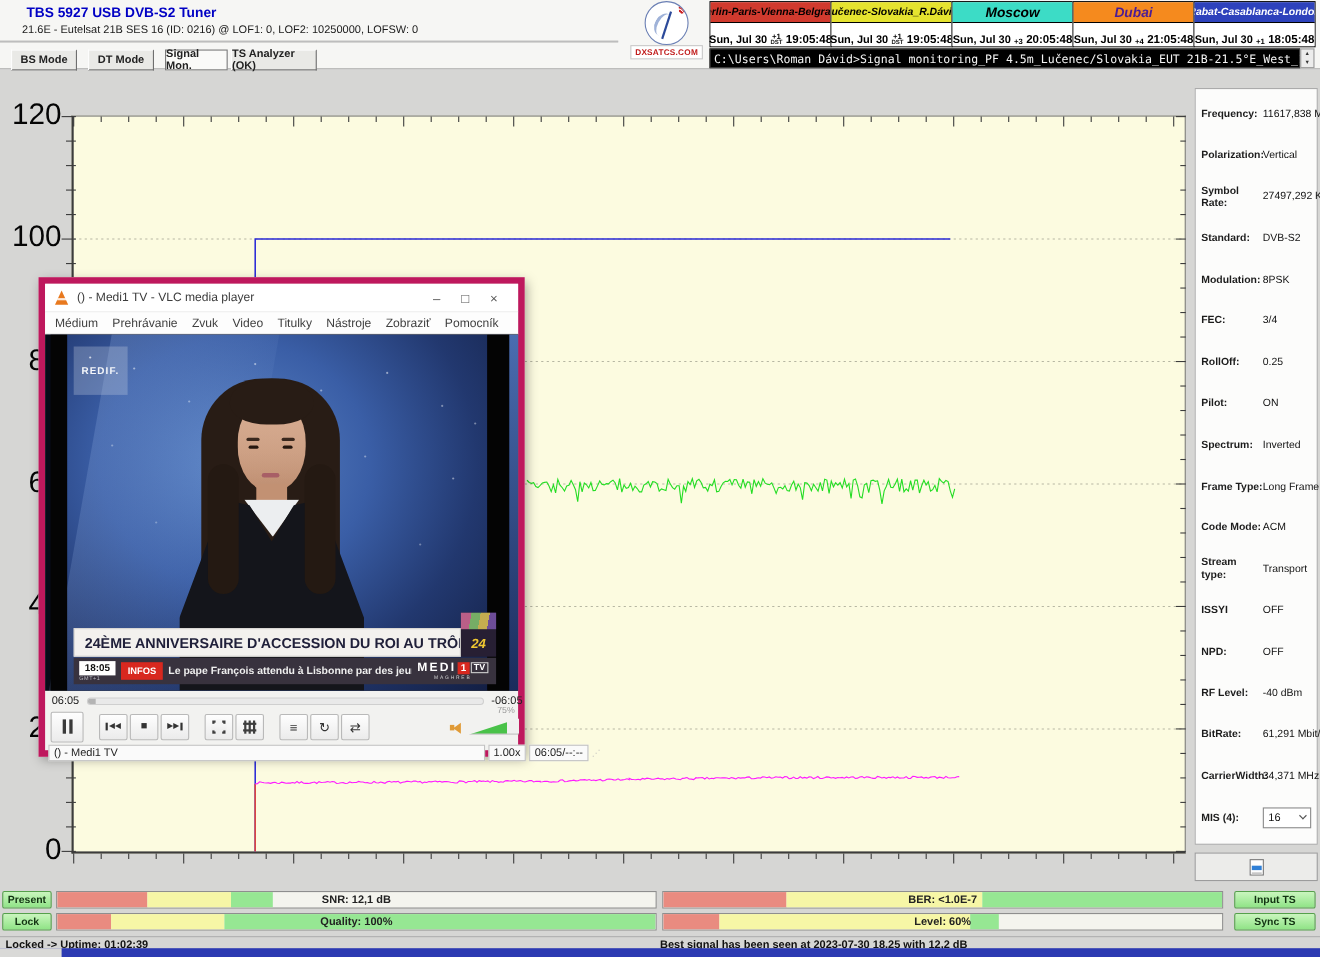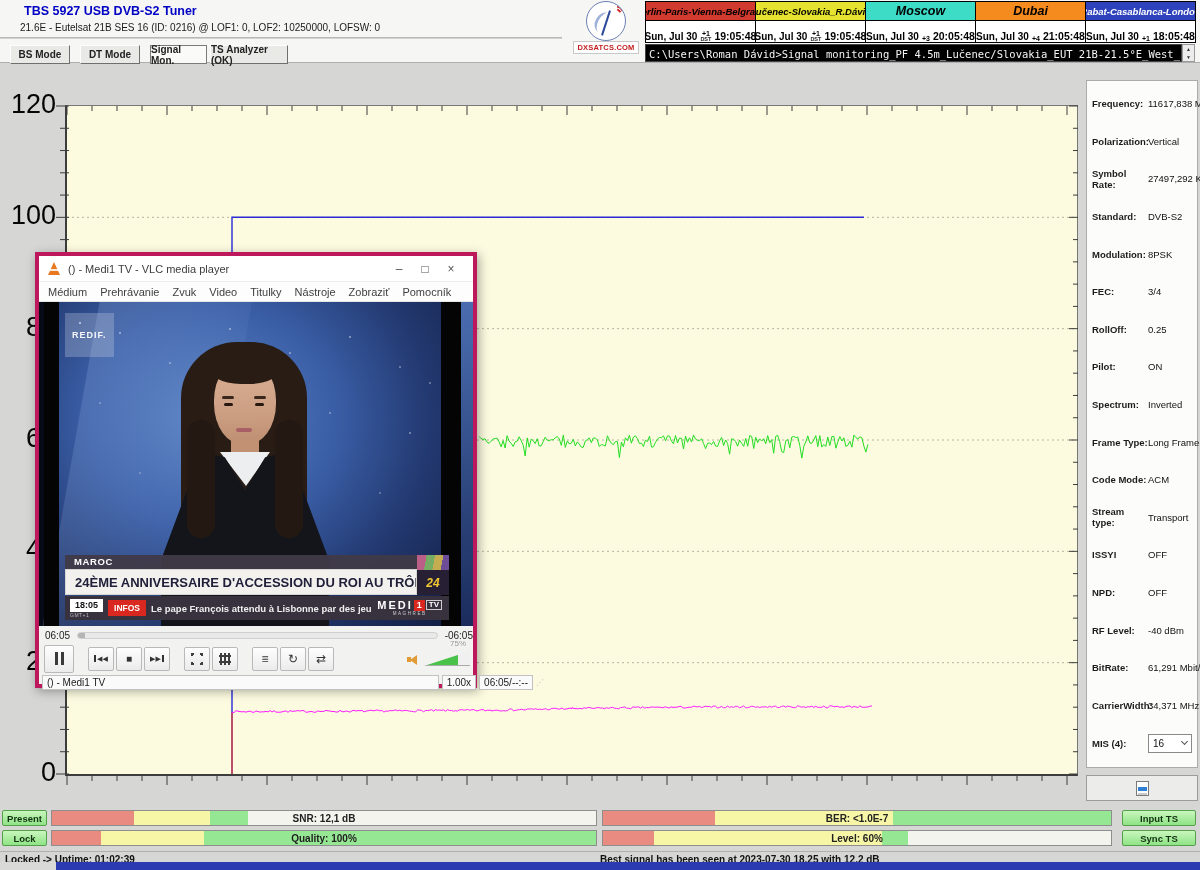--- a/index.html
+++ b/index.html
@@ -61,21 +61,21 @@
 .sb-value{font-size:9.5px;color:#111;white-space:nowrap}
 .sb-mis{height:30px;display:flex;align-items:center;padding:0 5px;margin-top:4px}
 .mis-select{width:52px;height:19px;border:1px solid #8a8a8a;background:#fff;display:flex;align-items:center;justify-content:space-between;padding:0 4px;font-size:10px}
 .chev{width:5px;height:5px;border-right:1.6px solid #555;border-bottom:1.6px solid #555;transform:rotate(45deg);margin-top:-3px}
 .sb-bottom-btn{position:absolute;left:1086px;top:775px;width:112px;height:26px;background:#ececea;border:1px solid #9c9c9c;display:flex;align-items:center;justify-content:center}
 .tsicon{width:13px;height:15px;background:#fdfdfd;border:1px solid #7a7a7a;position:relative}
 .tsicon::before{content:"";position:absolute;left:1px;right:1px;top:5px;height:4px;background:#2f7fd6}
 .tsicon::after{content:"";position:absolute;left:1px;right:1px;top:11px;height:2px;background:#c8c8c8}
 
 
-.vlc{position:absolute;left:35px;top:252px;width:442px;height:436px;background:#f2f2f0;border:4px solid #be185d;box-shadow:2px 3px 10px rgba(0,0,0,.35)}
+.vlc{position:absolute;left:35px;top:252px;width:442px;height:436px;background:#f2f2f0;border:6px solid #be185d;box-shadow:2px 3px 10px rgba(0,0,0,.35)}
 .vlc-title{height:26px;background:#ffffff;display:flex;align-items:center;padding:0 9px;border-bottom:1px solid #ececec}
 .vlc-cone{width:0;height:0;border-left:6px solid transparent;border-right:6px solid transparent;border-bottom:13px solid #e8791e;position:relative;margin-right:8px}
 .vlc-cone::after{content:"";position:absolute;left:-4px;top:7px;width:8px;height:2px;background:#fff;opacity:.85}
 .vlc-title-text{font-size:11px;color:#3c3c3c;flex:1;white-space:nowrap;overflow:hidden}
 .winbtn{width:26px;text-align:center;color:#555;font-size:12px;cursor:default}
 .vlc-menu{height:20px;background:#fdfdfd;display:flex;align-items:center;gap:13px;padding:0 9px;border-bottom:1px solid #e6e6e6}
 .vlc-menu span{font-size:11px;color:#3f3f3f;white-space:nowrap}
 
 .vlc-video{position:relative;height:324px;background:#070b18;overflow:hidden}
 .v-bg{position:absolute;left:20px;top:0;width:382px;height:324px;background:radial-gradient(ellipse at 40% 36%,#5c85c6 0%,#3a5ea6 38%,#22386f 68%,#131f44 100%)}
@@ -211,21 +211,21 @@
         <div class="clock-time">
           <span class="c-date">Sun, Jul 30</span>
           <span class="c-off">
             <i>+3</i>
             <b></b>
           </span>
           <span class="c-hms">20:05:48</span>
         </div>
       </div>
       <div class="clock">
-        <div class="clock-head" style="background: rgb(245, 138, 30); color: #000000; font-size: 12.5px;">Dubai</div>
+        <div class="clock-head" style="background: rgb(245, 138, 30); color: #4c1d95; font-size: 12.5px;">Dubai</div>
         <div class="clock-time">
           <span class="c-date">Sun, Jul 30</span>
           <span class="c-off">
             <i>+4</i>
             <b></b>
           </span>
           <span class="c-hms">21:05:48</span>
         </div>
       </div>
       <div class="clock">
@@ -537,21 +537,20 @@
       <div class="lips"></div>
       <div class="neck"></div>
       <div class="shirt"></div>
       <div class="blazer"></div>
       <div class="lock-l"></div>
       <div class="lock-r"></div>
       <div class="pillar pillar-l"></div>
       <div class="pillar pillar-r"></div>
       <div class="sliver-r"></div>
       <div class="redif">REDIF.</div>
-      <div class="lt-maroc">MAROC</div>
       <div class="lt-head">24ÈME ANNIVERSAIRE D'ACCESSION DU ROI AU TRÔNE</div>
       <div class="lt24">
         <div class="lt24-top"></div>
         <div class="lt24-num">24</div>
       </div>
       <div class="lt-ticker">
         <span class="t-timeblock">
           <span class="t-time">18:05</span>
           <span class="t-tz">GMT+1</span>
         </span>

